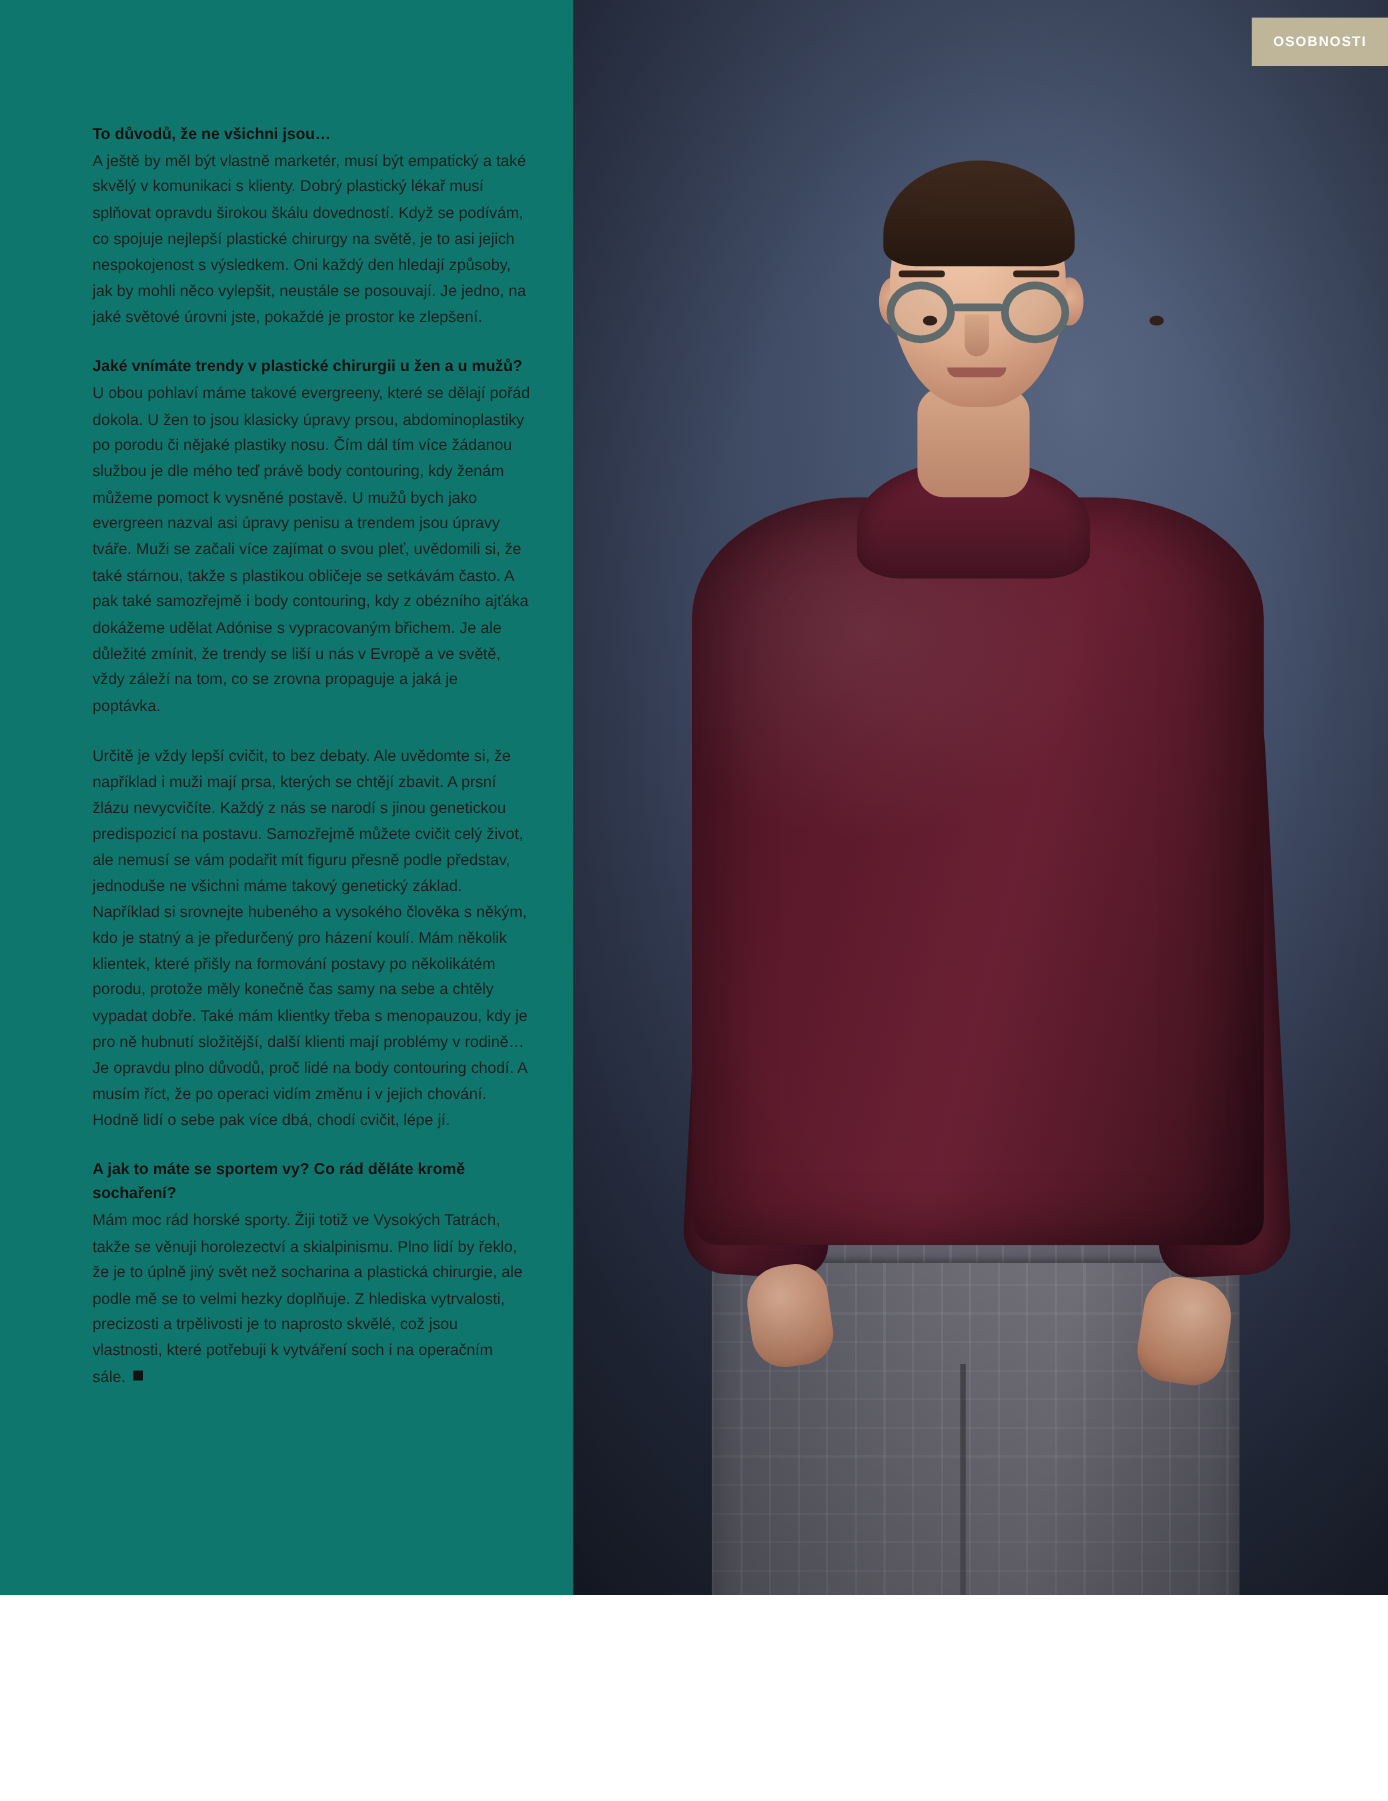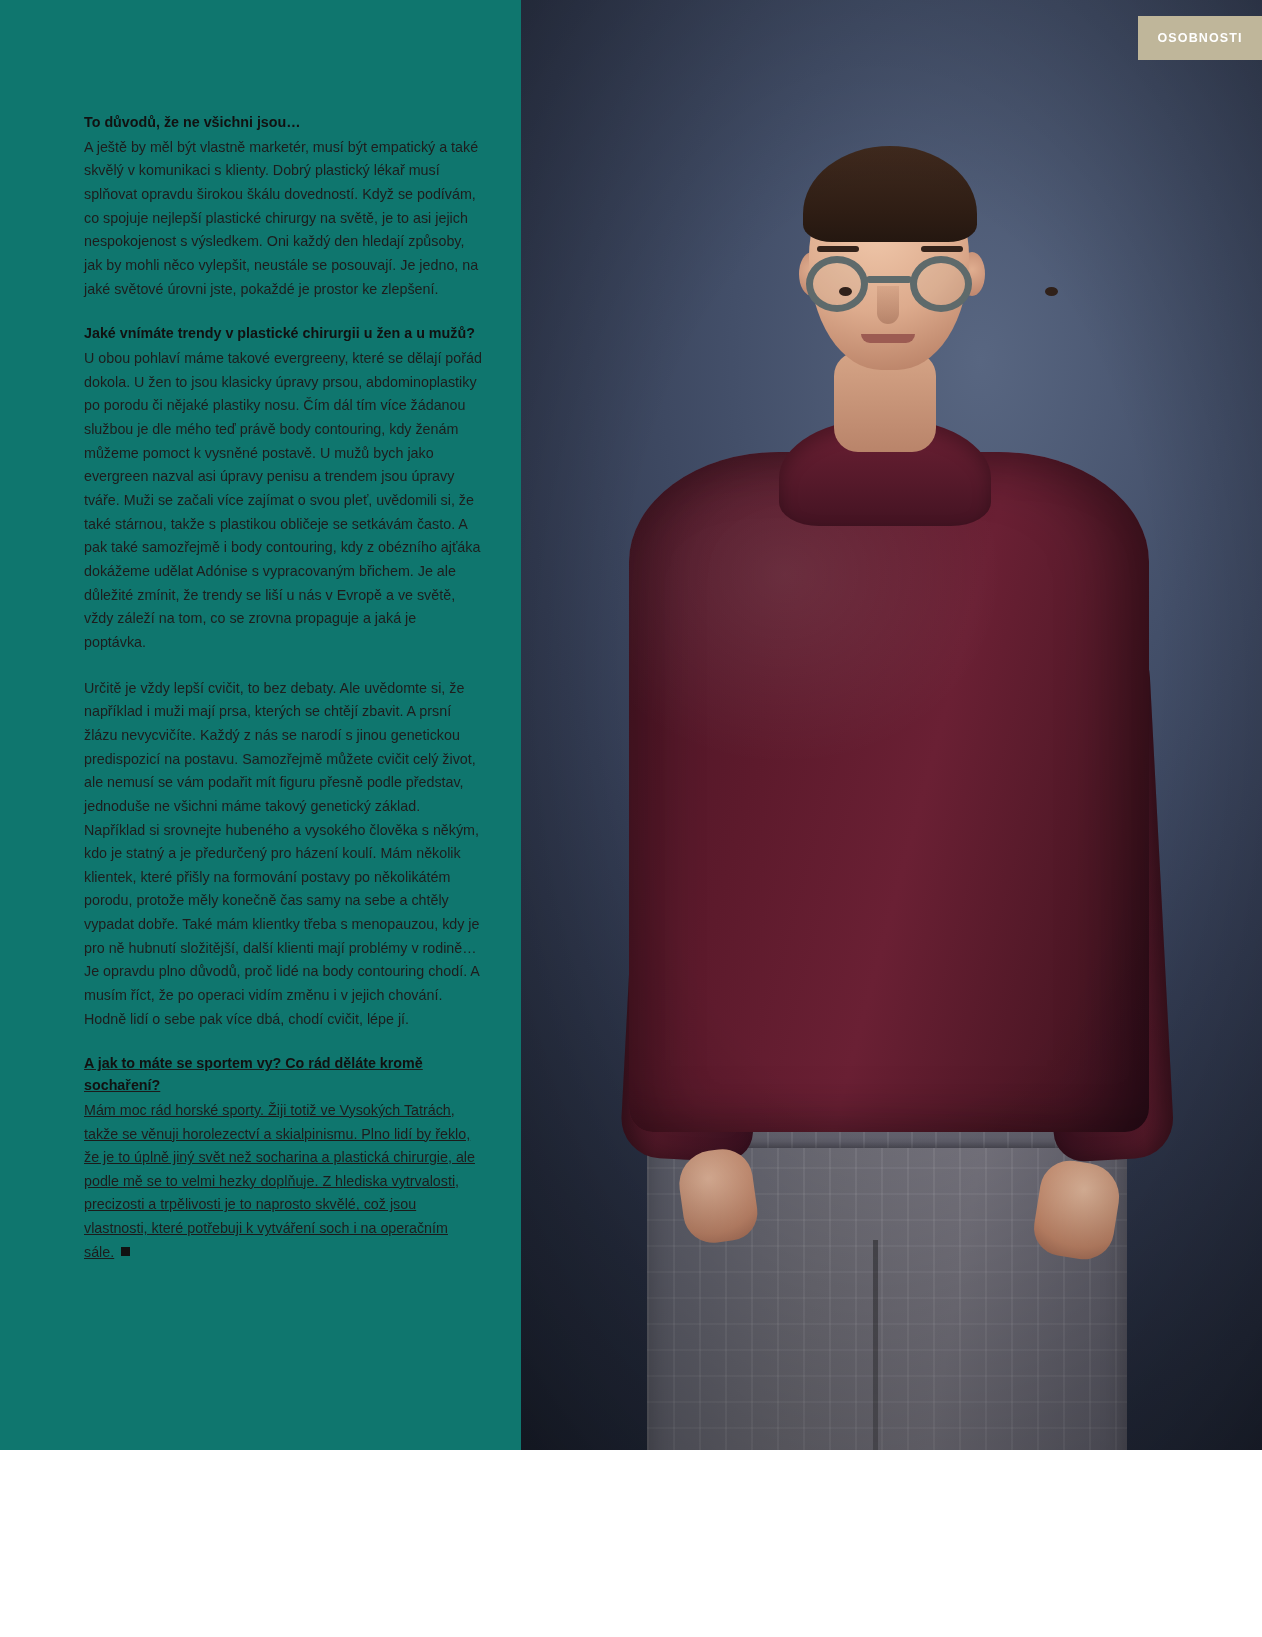--- a/index.html
+++ b/index.html
@@ -308,21 +308,21 @@
     color: #111111;
   }
   .a {
     font-size: 14.3px;
     line-height: 1.655;
     margin: 0;
     color: #1d1d1d;
     text-align: left;
   }
   .block { margin-bottom: 22px; }
-  .block:last-child { margin-bottom: 0; text-decoration: underline; }
+  .block:last-child { margin-bottom: 0; }
   .endmark {
     display: inline-block;
     width: 9px;
     height: 9px;
     background: #111;
     margin-left: 7px;
     vertical-align: 1px;
   }
 </style>
 </head>

